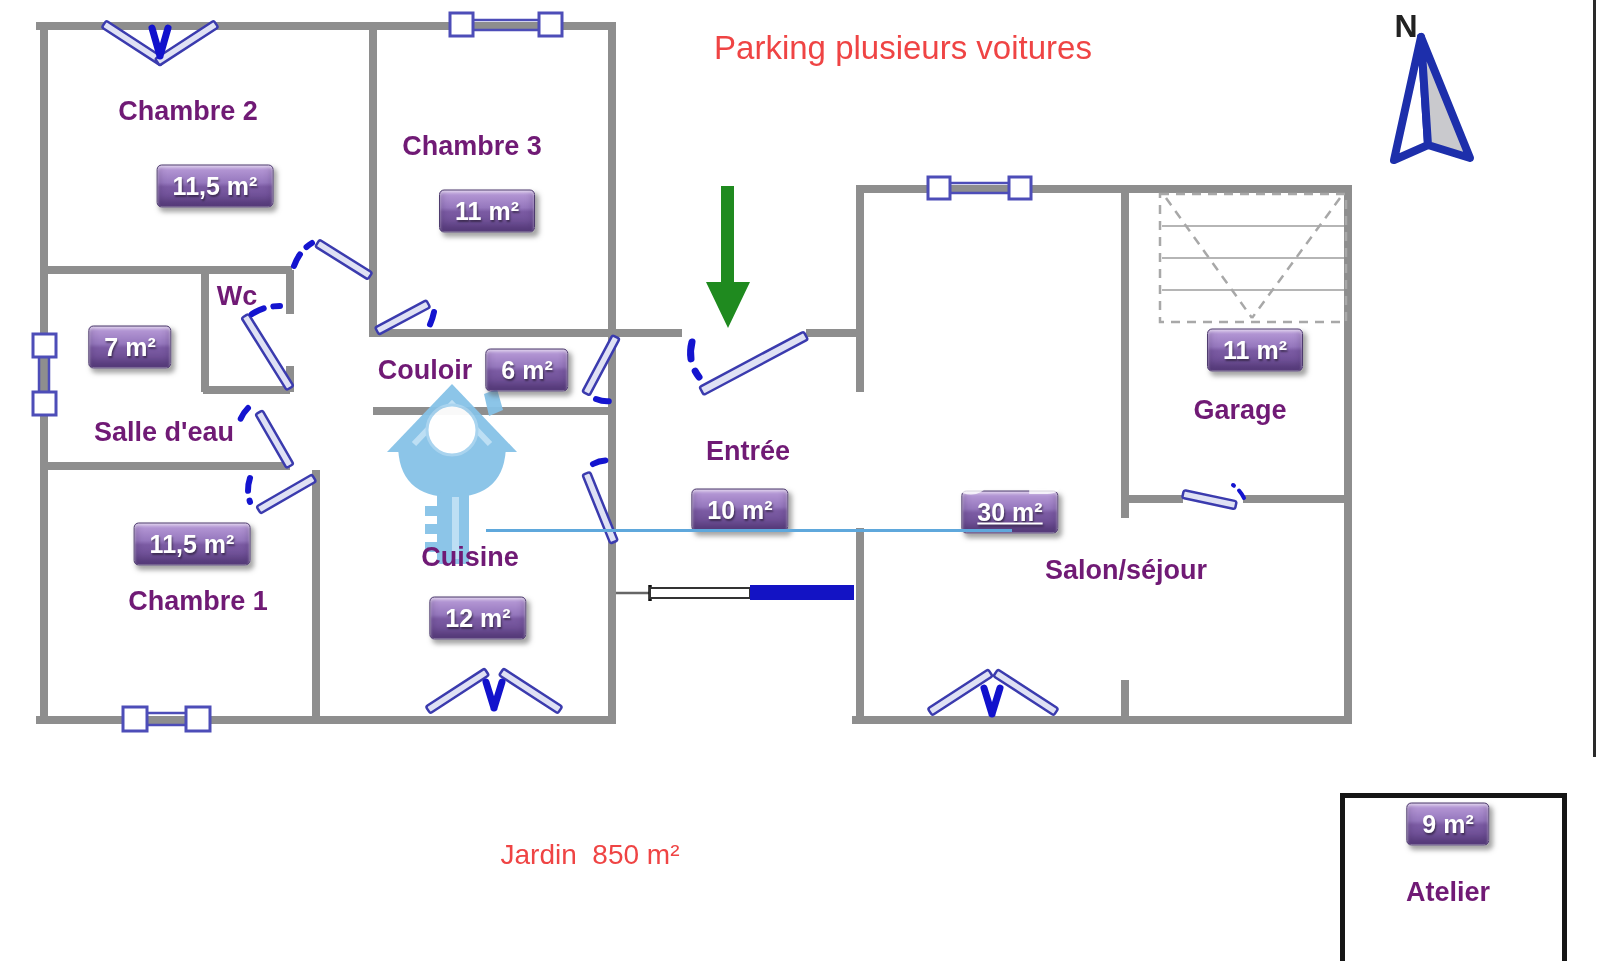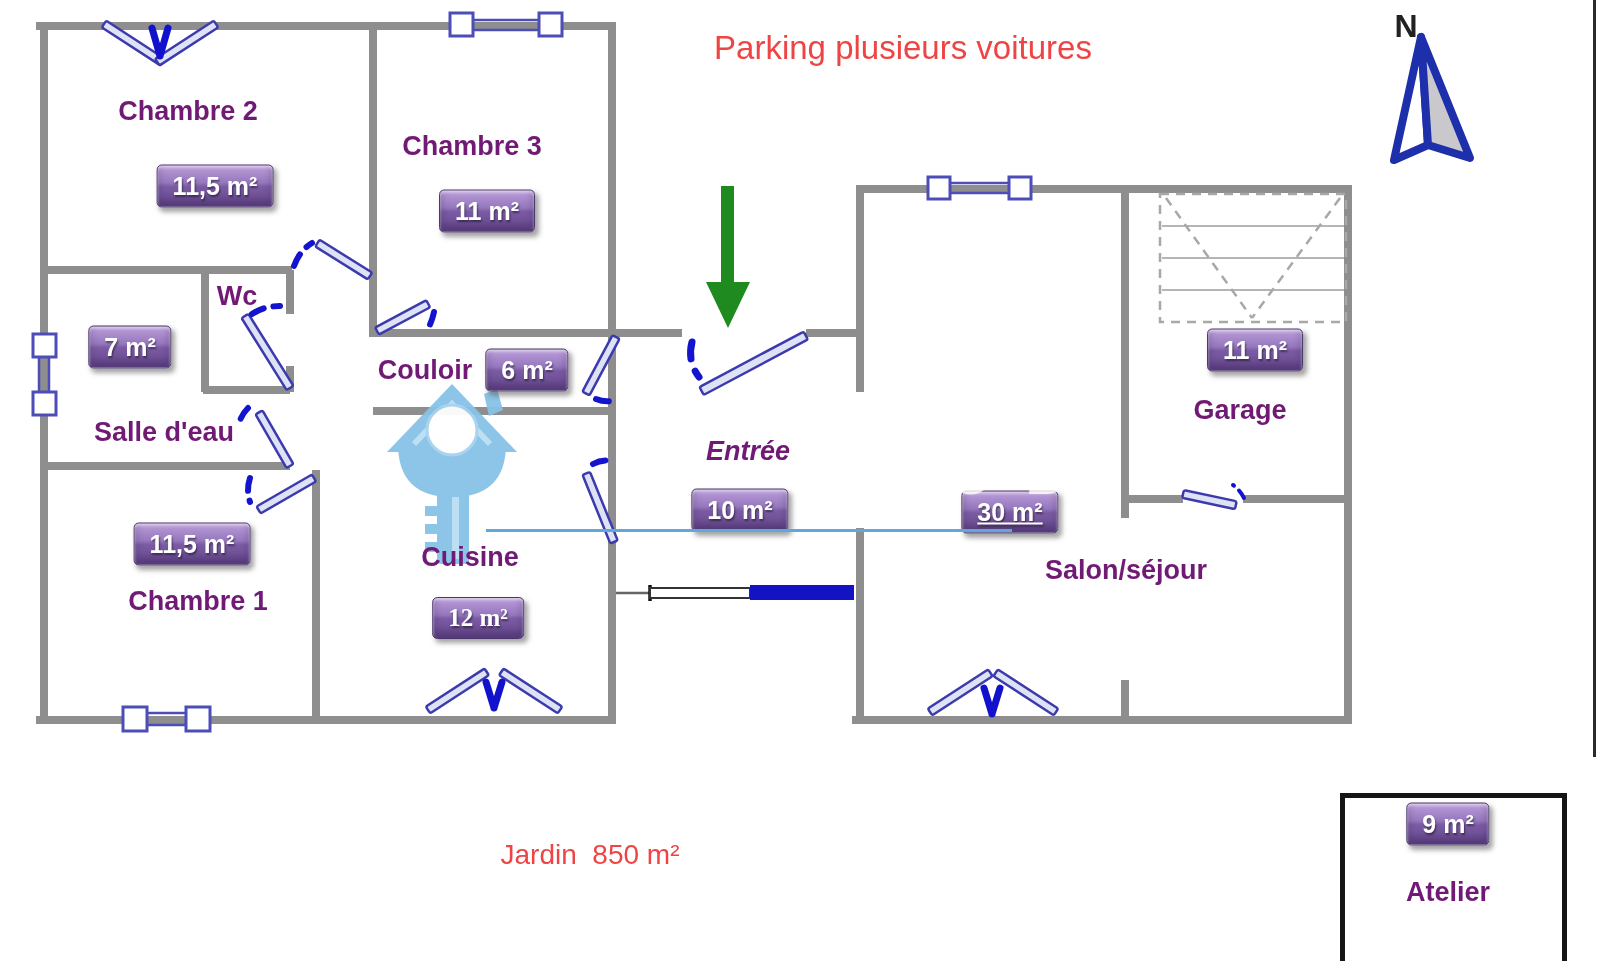--- a/index.html
+++ b/index.html
@@ -172,31 +172,31 @@
 
   <div class="atelier-box"></div>
 
   <div class="lbl" style="left:188px;top:111px;">Chambre 2</div>
   <div class="lbl" style="left:472px;top:146px;">Chambre 3</div>
   <div class="lbl" style="left:237px;top:296px;">Wc</div>
   <div class="lbl" style="left:164px;top:432px;">Salle d'eau</div>
   <div class="lbl" style="left:425px;top:370px;">Couloir</div>
   <div class="lbl" style="left:198px;top:601px;">Chambre 1</div>
   <div class="lbl" style="left:470px;top:557px;">Cuisine</div>
-  <div class="lbl" style="left:748px;top:451px;font-style:italic;">Entrée</div>
+  <div class="lbl" style="left:748px;top:451px;">Entrée</div>
   <div class="lbl" style="left:1126px;top:570px;">Salon/séjour</div>
   <div class="lbl" style="left:1240px;top:410px;">Garage</div>
   <div class="lbl" style="left:1448px;top:892px;">Atelier</div>
 
   <div class="badge" style="left:215px;top:186px;">11,5 m²</div>
   <div class="badge" style="left:487px;top:211px;">11 m²</div>
   <div class="badge" style="left:130px;top:347px;text-align:center;">7 m²</div>
   <div class="badge" style="left:527px;top:370px;">6 m²</div>
   <div class="badge" style="left:192px;top:544px;">11,5 m²</div>
-  <div class="badge" style="left:478px;top:618px;font-family:Liberation Serif, serif;">12 m²</div>
+  <div class="badge" style="left:478px;top:618px;">12 m²</div>
   <div class="badge" style="left:740px;top:510px;">10 m²</div>
   <div class="badge" style="left:1010px;top:512px;text-decoration:underline;">30 m²</div>
   <div class="badge" style="left:1255px;top:350px;">11 m²</div>
   <div class="badge" style="left:1448px;top:824px;">9 m²</div>
 
   <div class="annot parking" style="left:903px;top:48px;">Parking plusieurs voitures</div>
   <div class="annot jardin" style="left:590px;top:855px;">Jardin  850 m²</div>
   <div class="annot north-n" style="left:1406px;top:26px;">N</div>
 
 </div>

